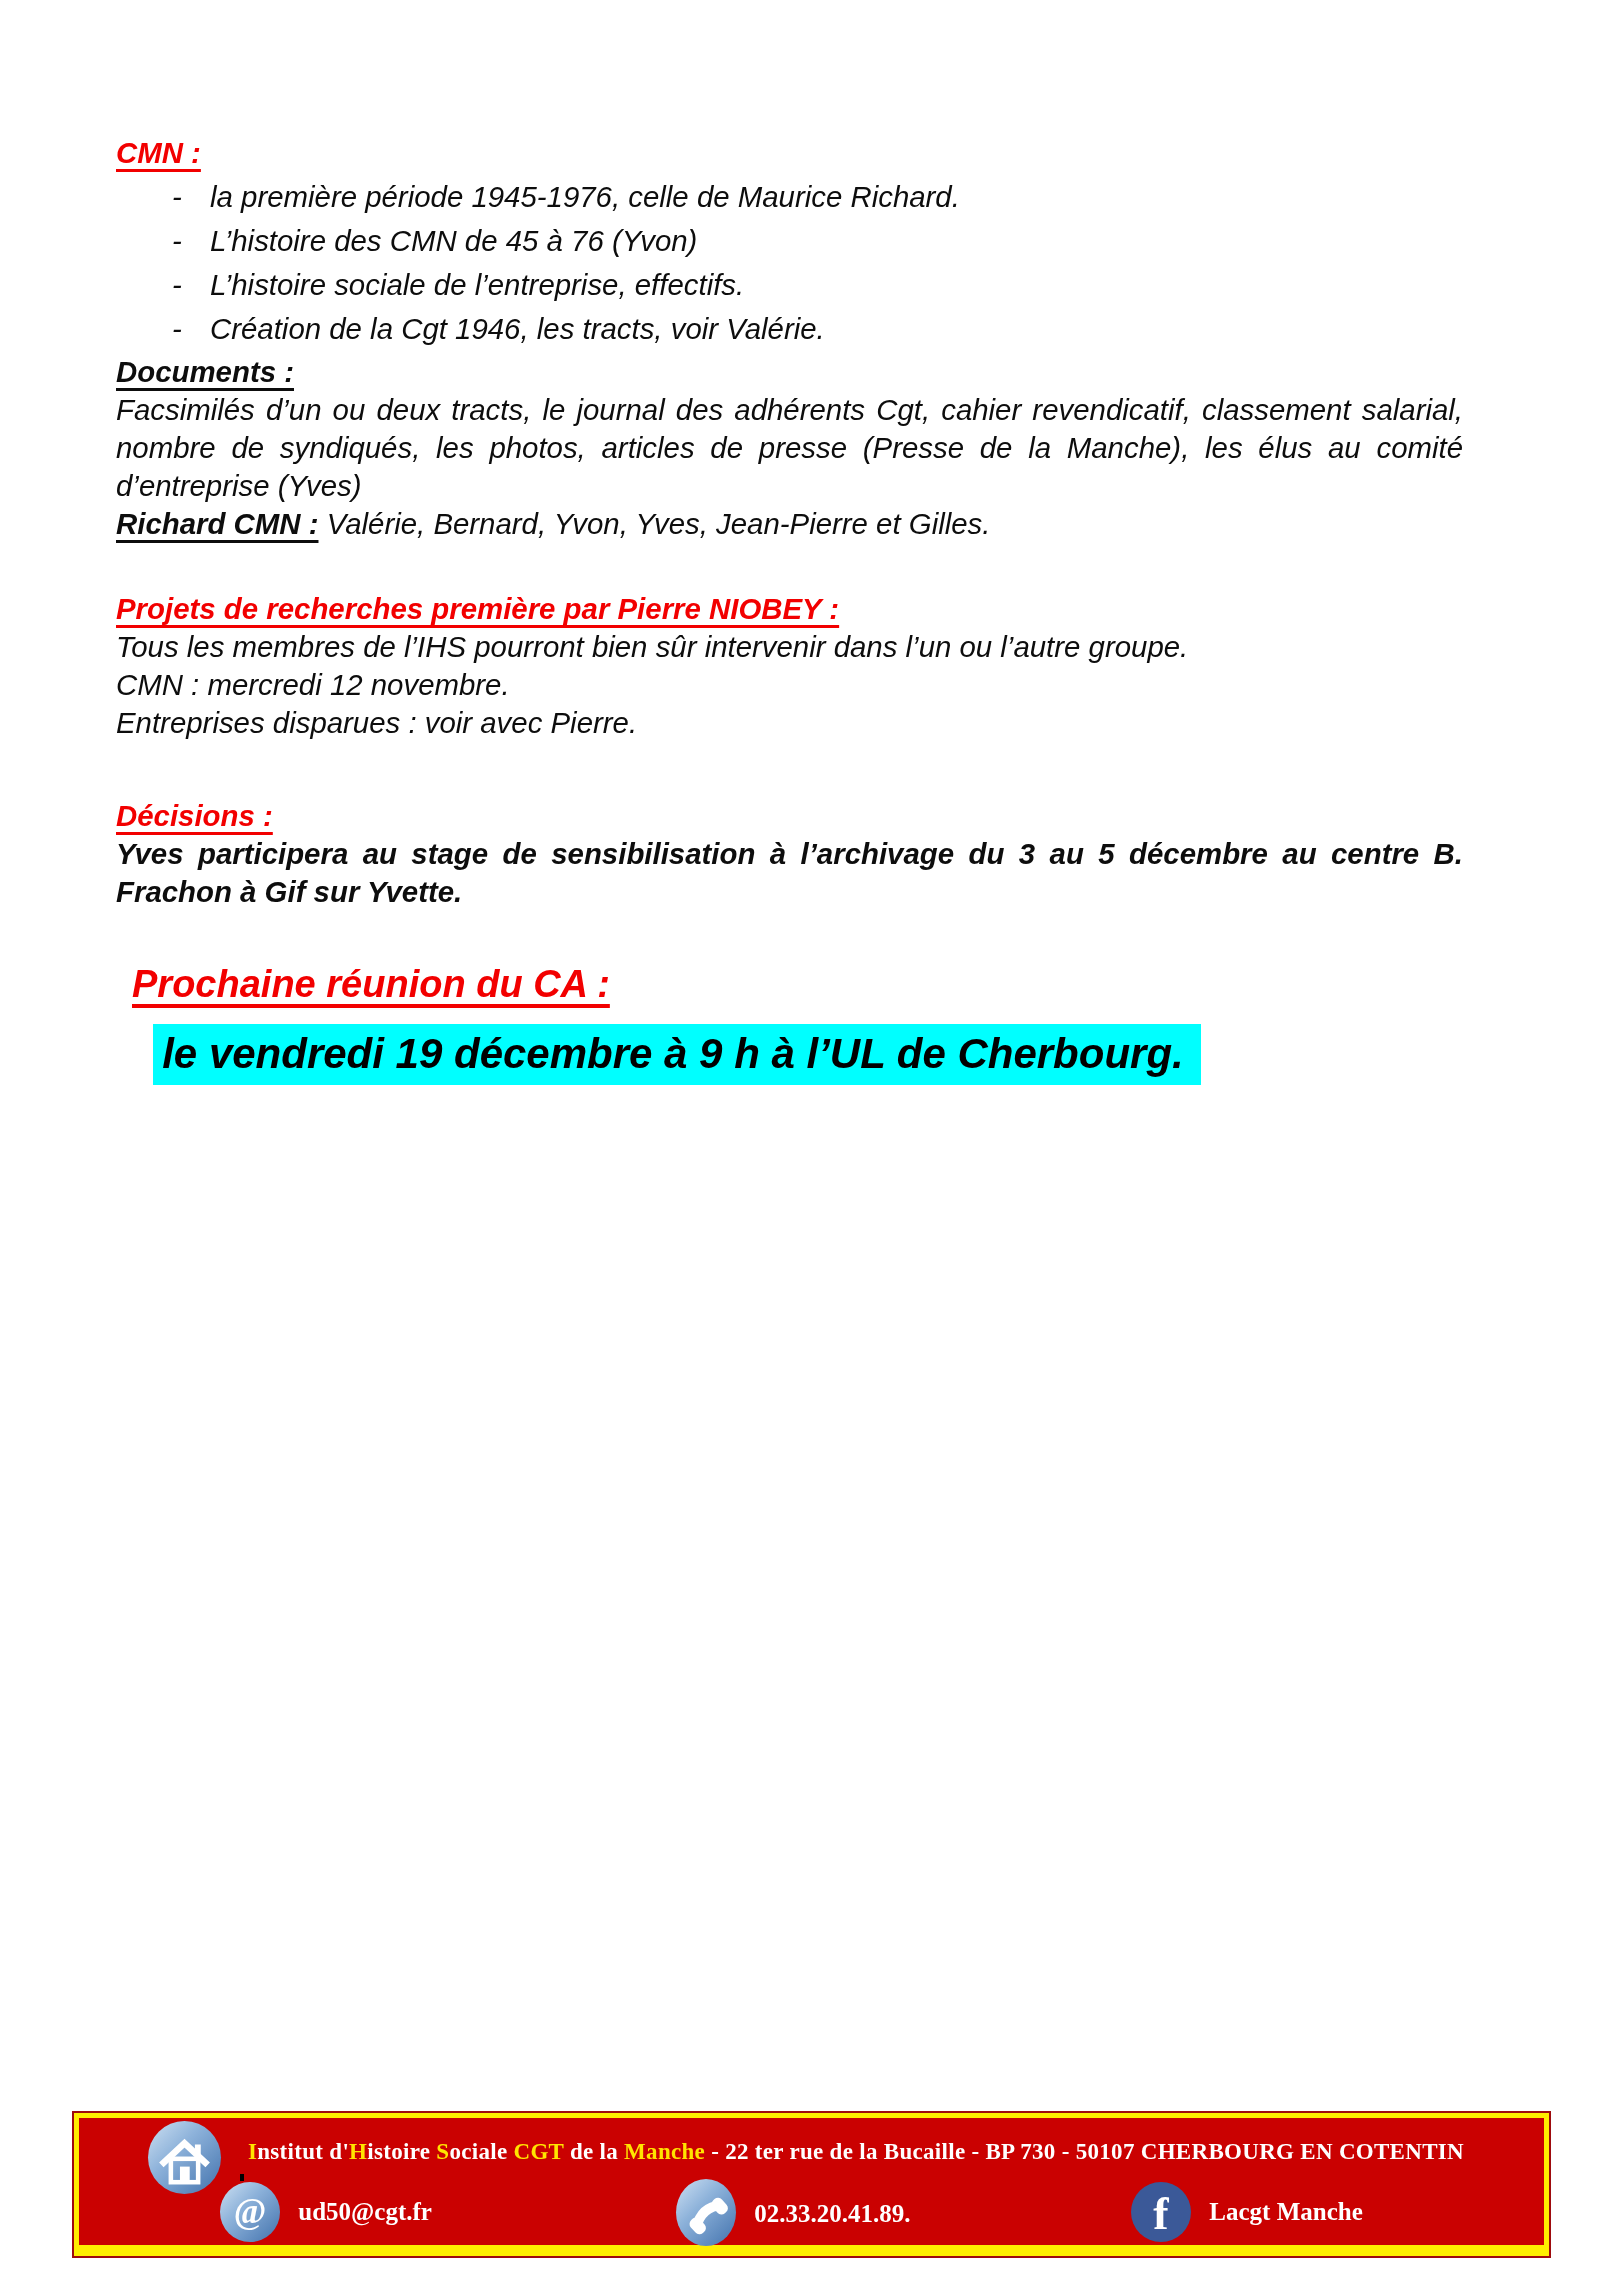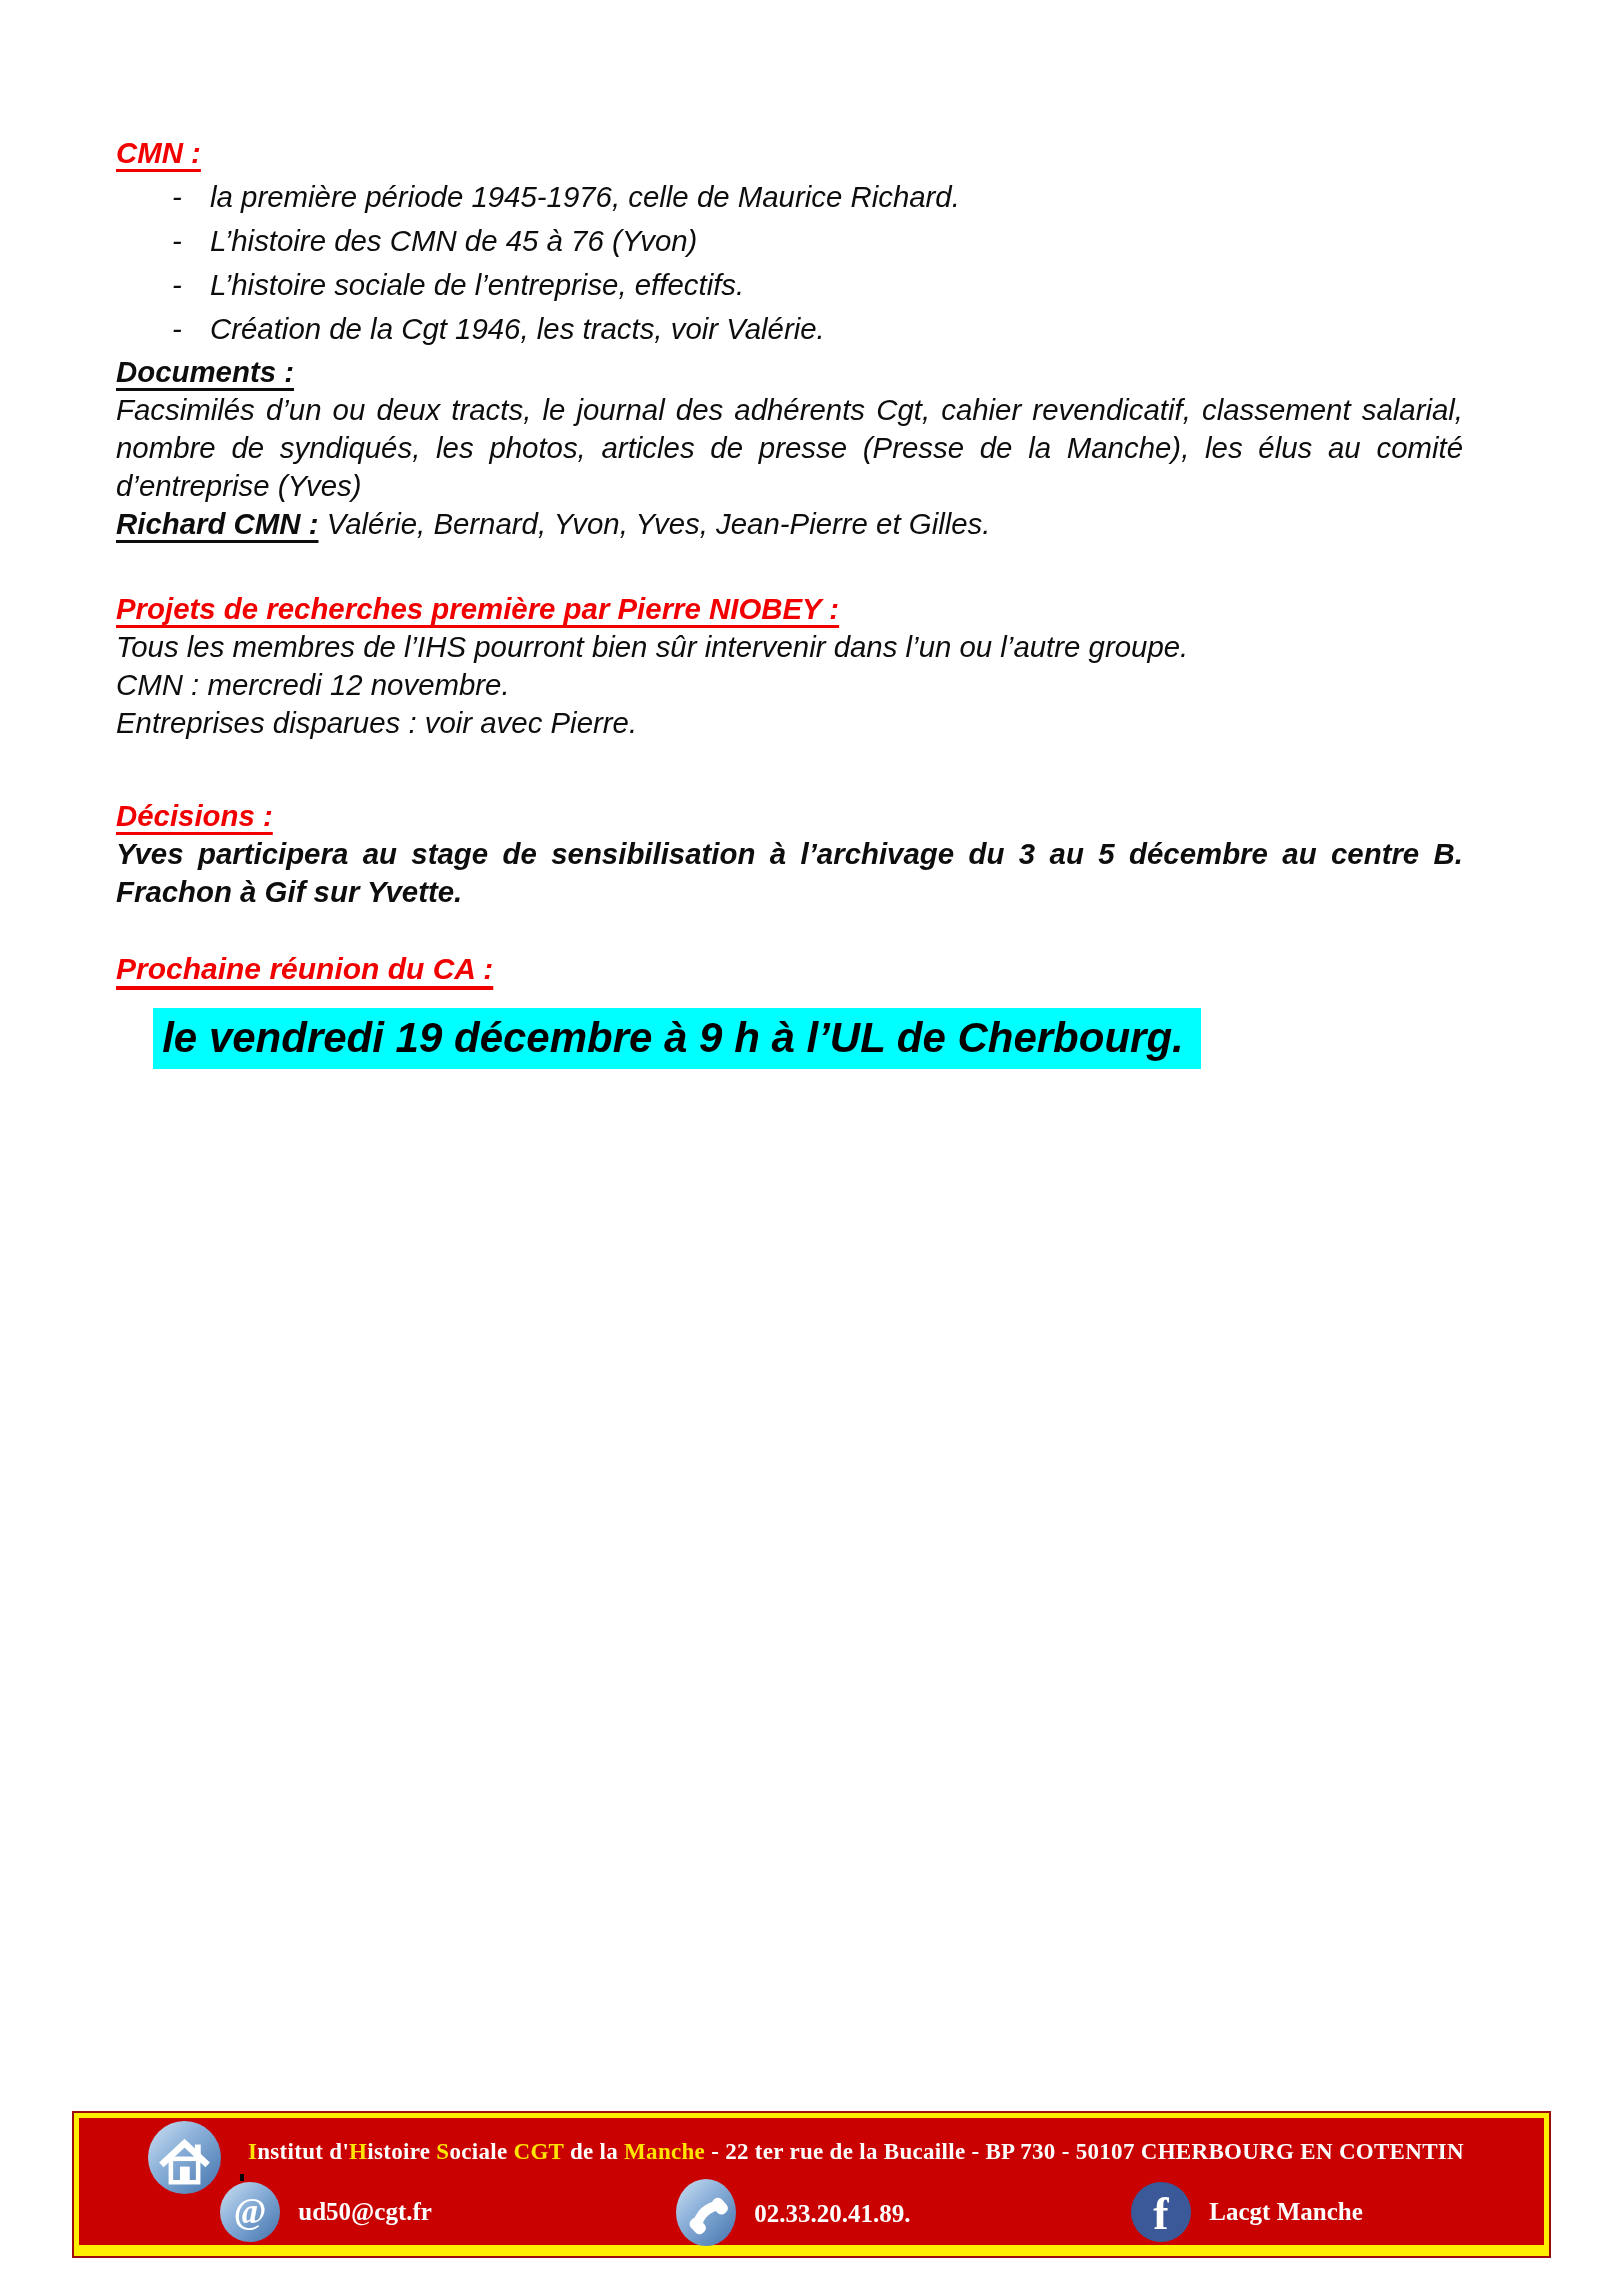--- a/index.html
+++ b/index.html
@@ -50,31 +50,31 @@
     text-decoration: underline;
     text-decoration-thickness: 2.6px;
     text-underline-offset: 5.9px;
   }
 
   .gap-72 { height: 47px; }
   .gap-84 { height: 55px; }
   .gap-52 { height: 34px; }
 
   .heading-large {
-    margin: 0;
-    font-size: 30px; line-height: 47px;
+    margin: 16px;
+    font-size: 38px; line-height: 47px;
     font-weight: bold;
     color: #f20000;
     text-decoration: underline;
     text-decoration-thickness: 3.9px;
     text-underline-offset: 7.2px;
   }
   .highlight-line {
     display: inline-block;
-    margin: 16px 0 0 37px;
+    margin: 0 0 0 37px;
     padding: 5.2px 17px 7.9px 9.2px;
     background: #00ffff;
     font-size: 42px; line-height: 47px;
     font-weight: bold;
     color: #000000;
   }
 
   
   .footer {
     position: absolute;

